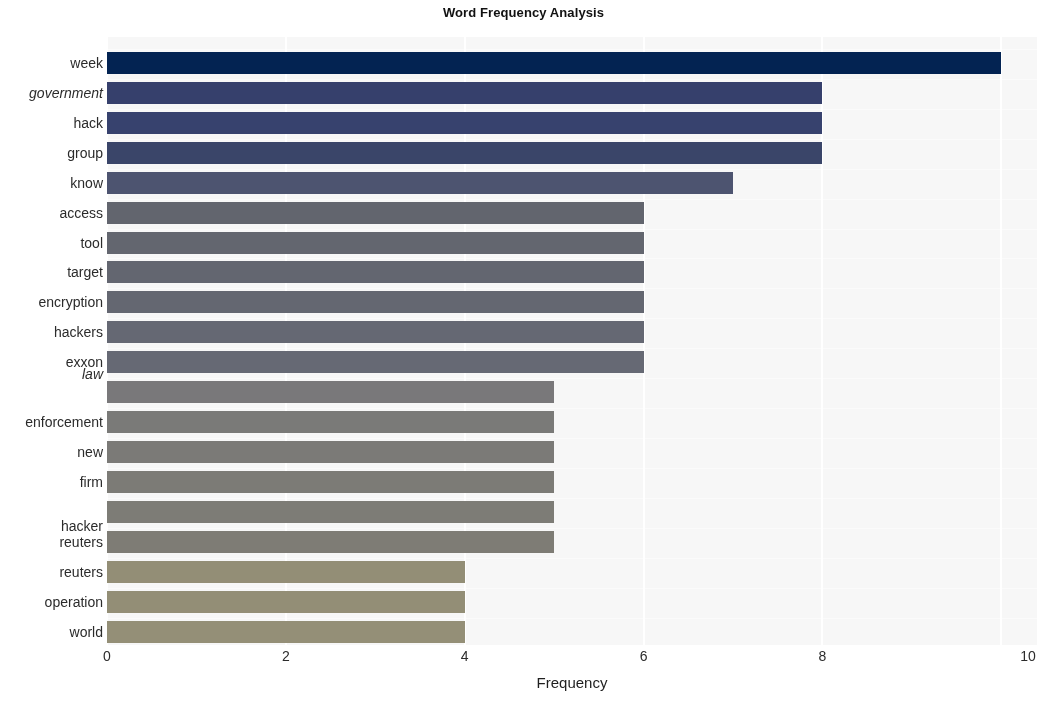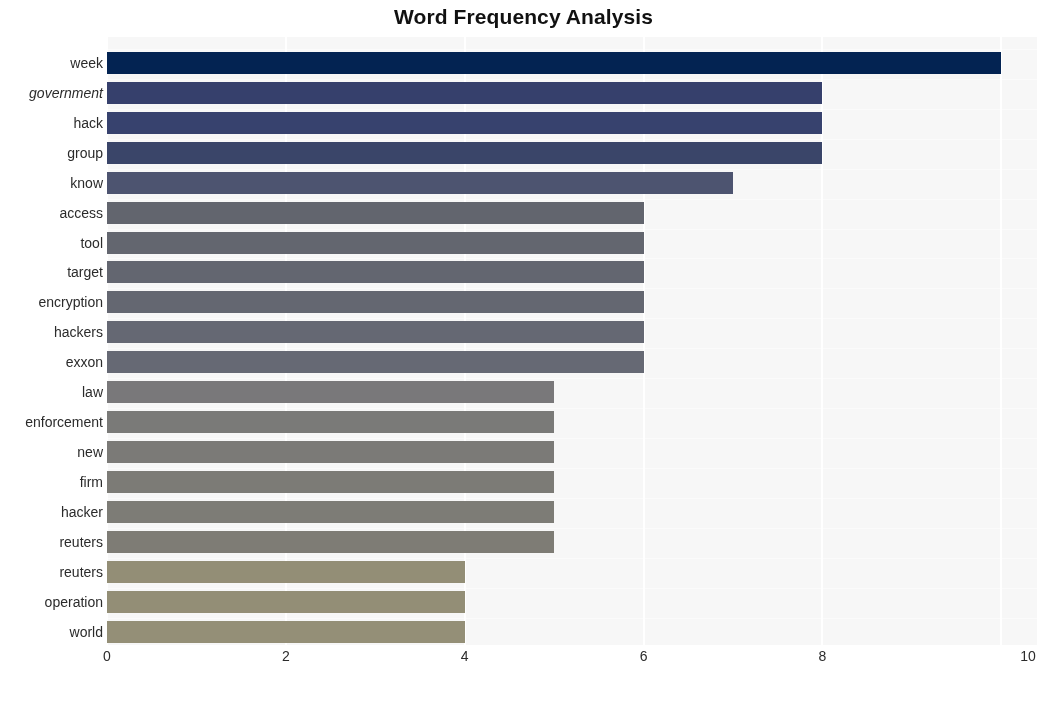--- a/index.html
+++ b/index.html
@@ -14,21 +14,21 @@
     position: relative;
     width: 1047px;
     height: 701px;
     background: #ffffff;
   }
   #chart-title {
     position: absolute;
     left: 0; top: 5px;
     width: 1047px;
     text-align: center;
-    font-size: 21px;
+    font-size: 13px;
     font-weight: bold;
     color: #111111;
     letter-spacing: 0.1px;
   }
   #plot-area {
     position: absolute;
     left: 107px;
     top: 37px;
     width: 930px;
     height: 608px;
@@ -161,34 +161,35 @@
       <div class="ytick" style="top: 48px; font-style: italic;">government</div>
       <div class="ytick" style="top: 78px; padding-left: 48px;">hack</div>
       <div class="ytick" style="top: 108px;">group</div>
       <div class="ytick" style="top: 138px;">know</div>
       <div class="ytick" style="top: 168px;">access</div>
       <div class="ytick" style="top: 198px;">tool</div>
       <div class="ytick" style="top: 227px;">target</div>
       <div class="ytick" style="top: 257px;">encryption</div>
       <div class="ytick" style="top: 287px;">hackers</div>
       <div class="ytick" style="top: 317px;">exxon</div>
-      <div class="ytick" style="top: 347px;">law</div>
+      <div class="ytick" style="top: 329px; font-style: italic;">law</div>
       <div class="ytick" style="top: 377px;">enforcement</div>
       <div class="ytick" style="top: 407px;">new</div>
       <div class="ytick" style="top: 437px;">firm</div>
-      <div class="ytick" style="top: 467px; padding-left: 40px;">hacker</div>
+      <div class="ytick" style="top: 481px; padding-left: 40px;">hacker</div>
       <div class="ytick" style="top: 497px;">reuters</div>
       <div class="ytick" style="top: 527px;">reuters</div>
       <div class="ytick" style="top: 557px;">operation</div>
       <div class="ytick" style="top: 587px;">world</div>
     </div>
 
   <div id="x-tick-labels">
       <div class="xtick" style="left: 107px;">0</div>
       <div class="xtick" style="left: 285.846px;">2</div>
       <div class="xtick" style="left: 464.692px;">4</div>
       <div class="xtick" style="left: 643.538px;">6</div>
       <div class="xtick" style="left: 822.385px;">8</div>
       <div class="xtick" style="left: 1028px;">10</div>
     </div>
 
+  <div id="x-axis-label">Frequency</div>
 
 </div>
 
 </body></html>

